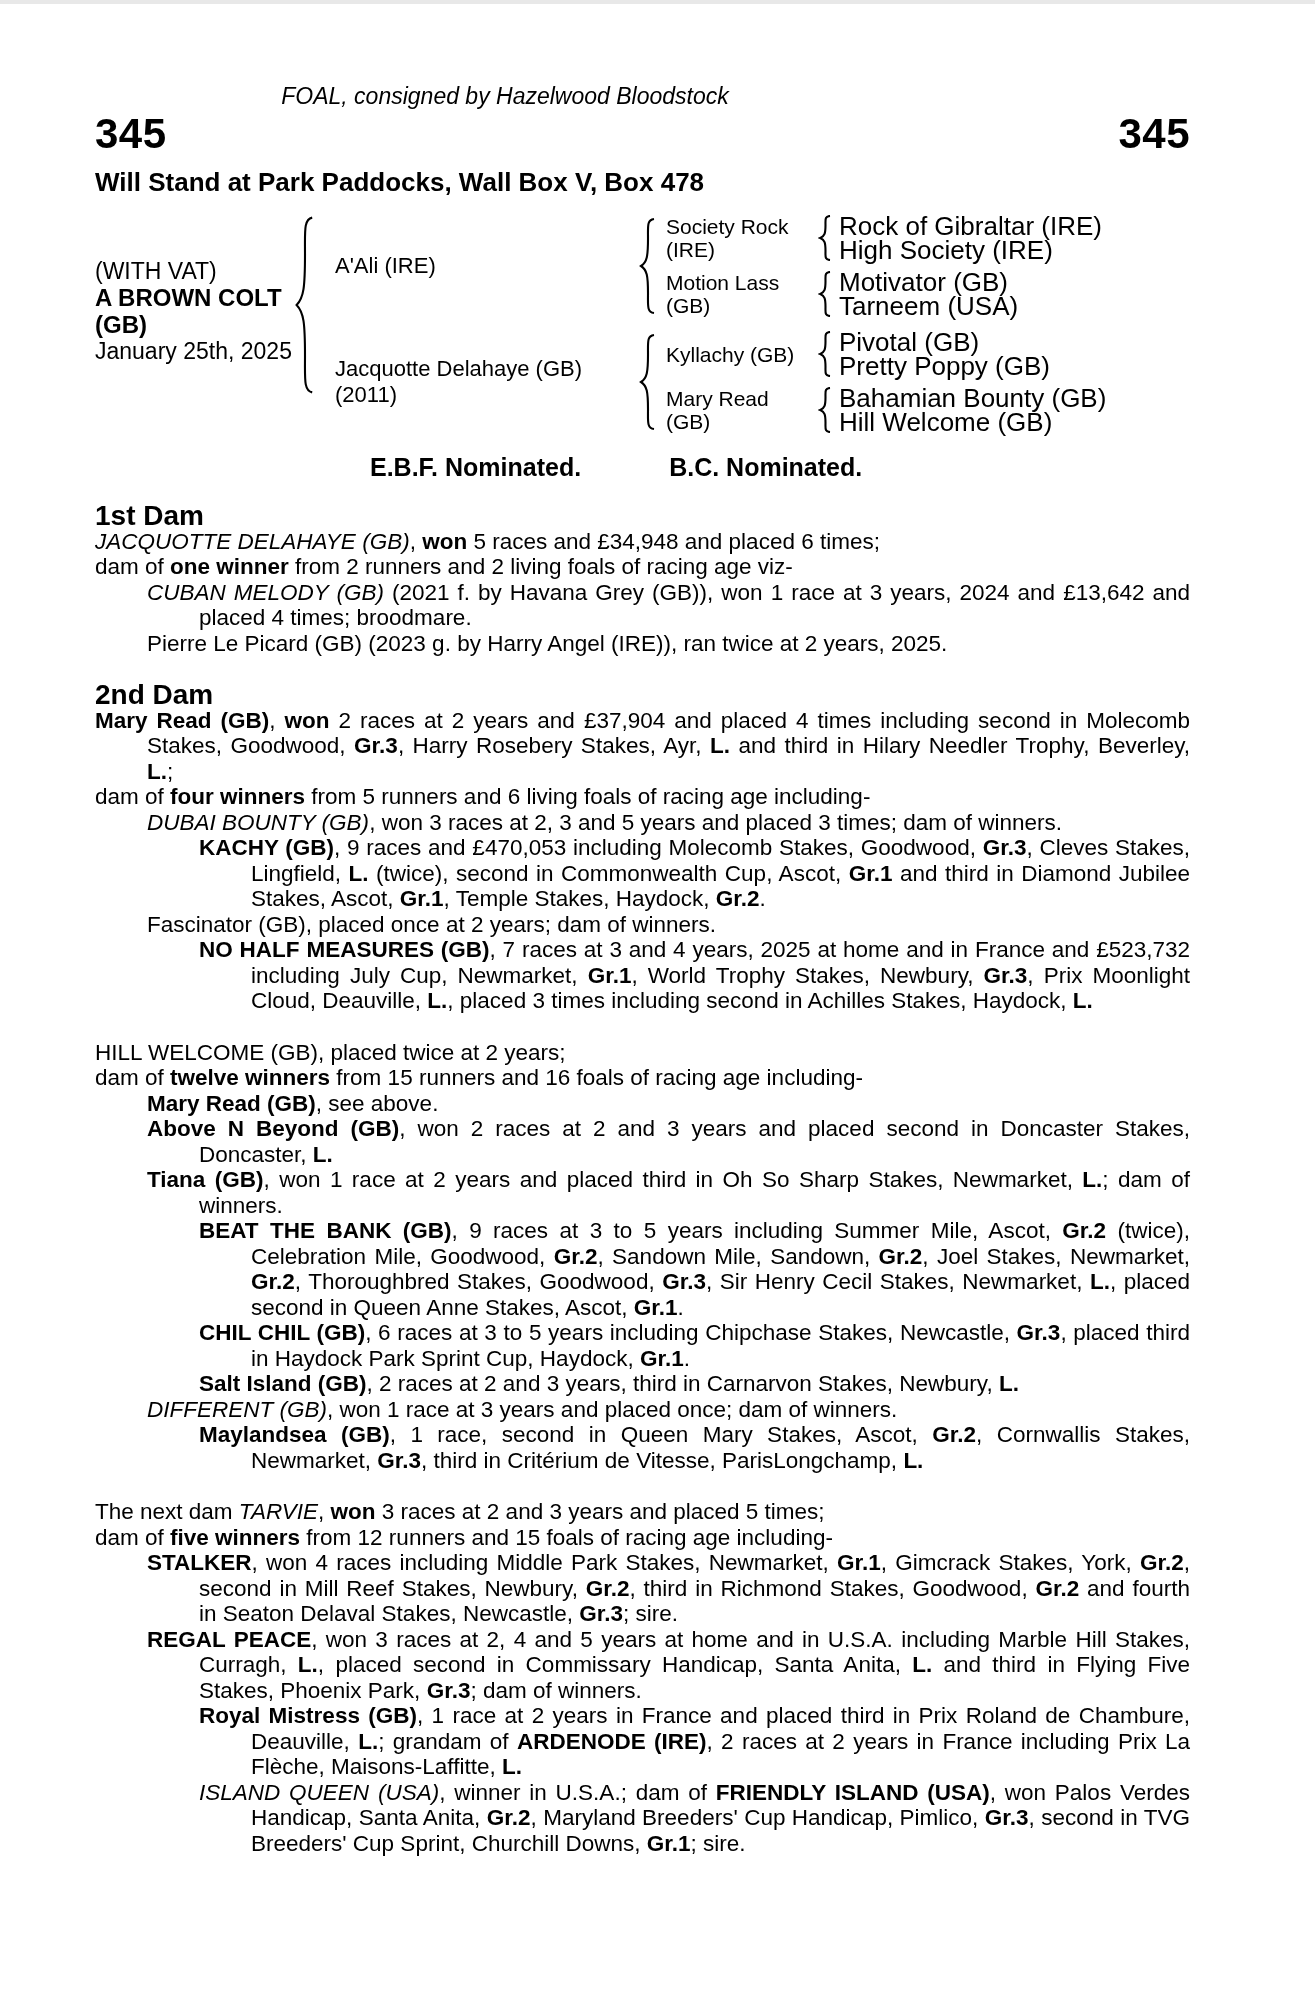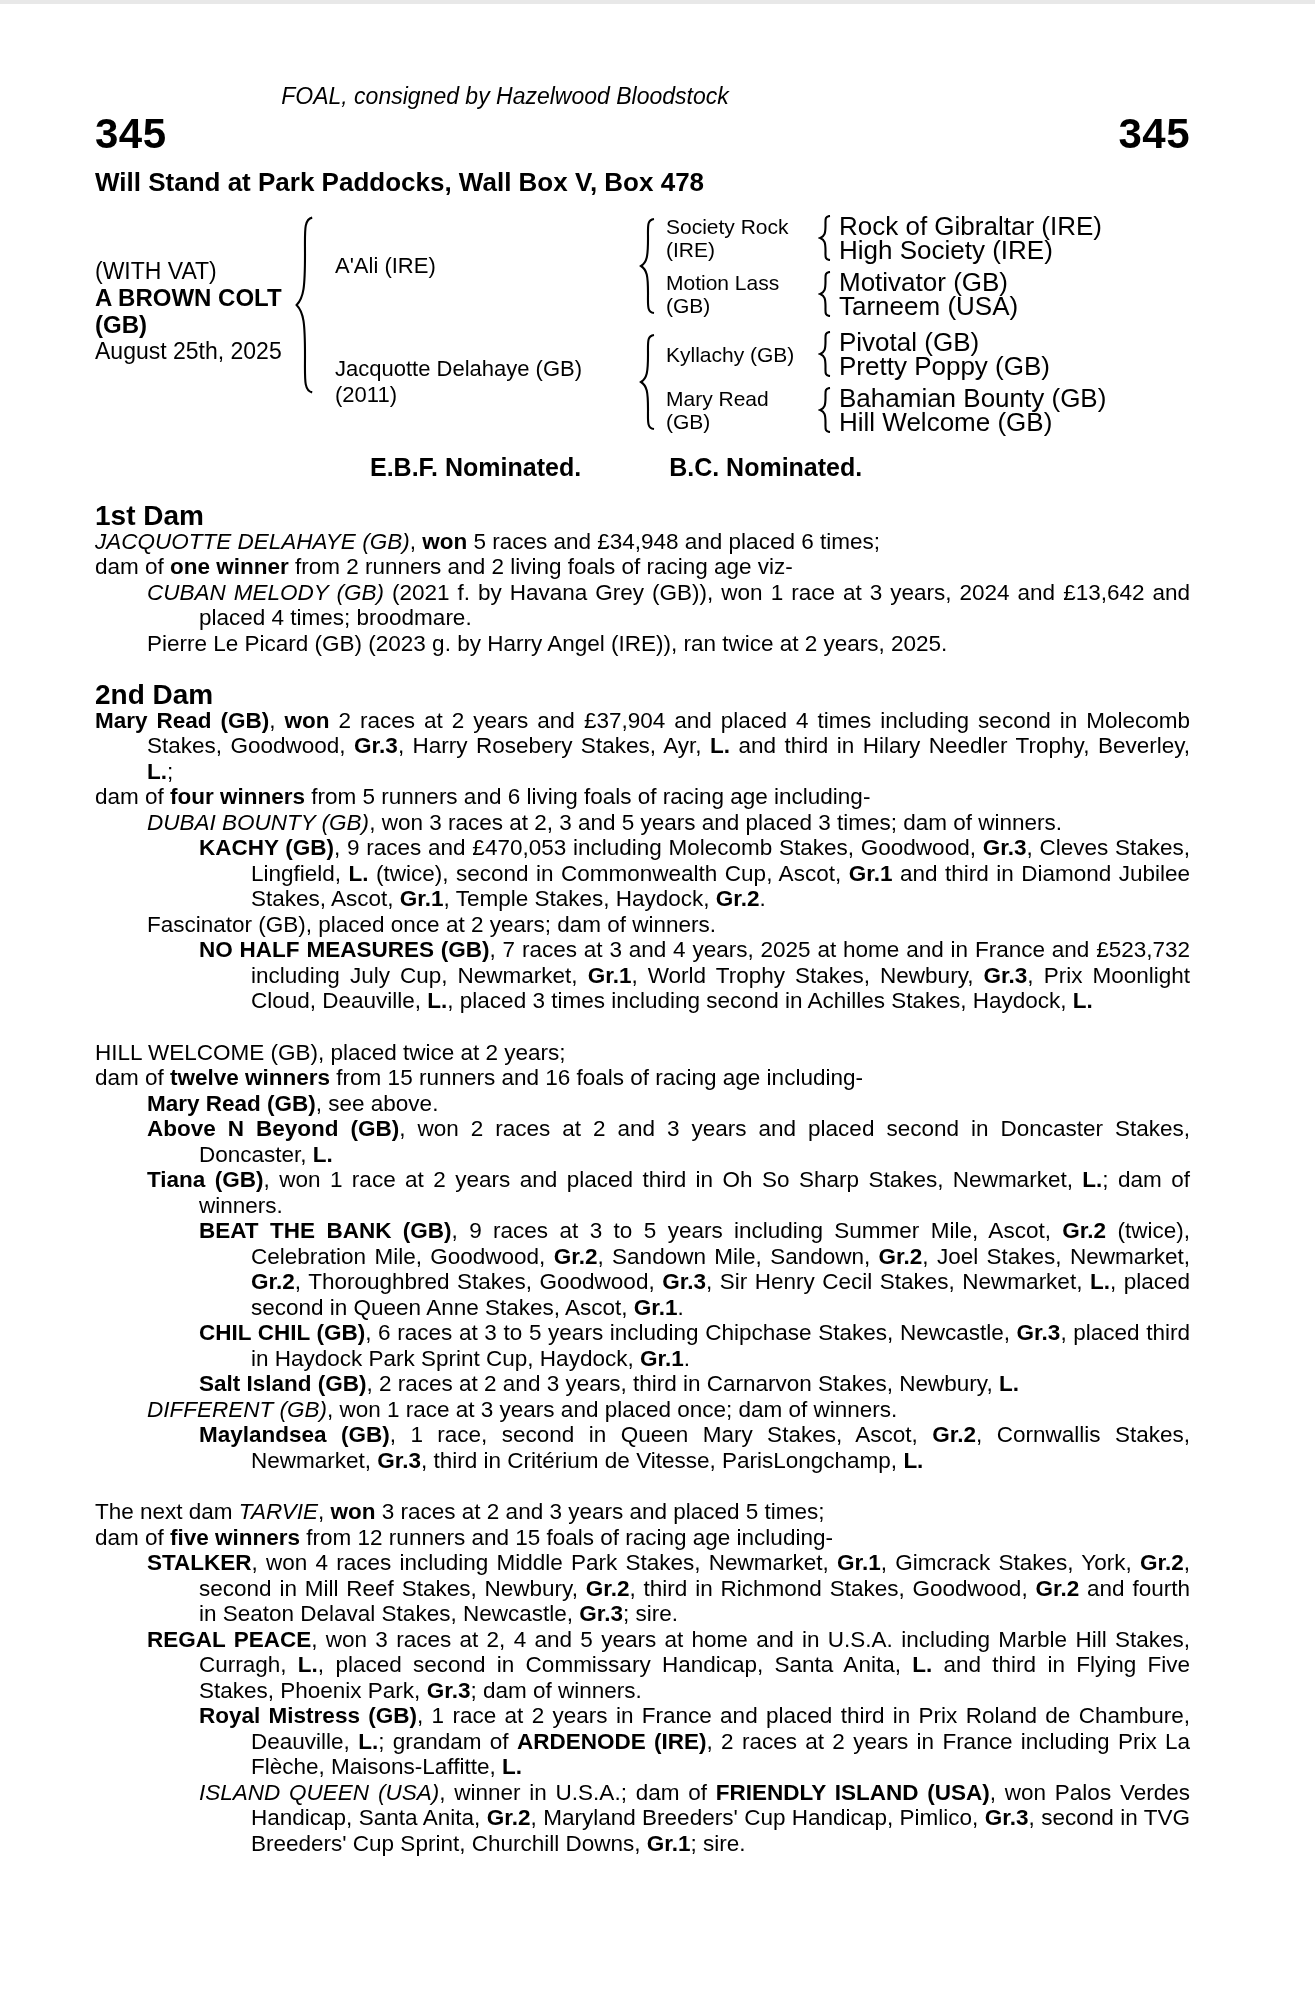--- a/index.html
+++ b/index.html
@@ -71,21 +71,21 @@
       <div class="lot">345</div>
       <div class="lot">345</div>
     </div>
 
     <div class="stand">Will Stand at Park Paddocks, Wall Box V, Box 478</div>
 
     <div class="ped">
       <div class="ped-left">
         <div class="vat">(WITH VAT)</div>
         <div class="desc">A BROWN COLT (GB)</div>
-        <div class="foaled">August 25th, 2025</div>
+        <div class="foaled">January 25th, 2025</div>
       </div>
 
       <svg class="brace br-main" viewBox="0 0 20 100" preserveAspectRatio="none">
           <path d="M16 2 C 9 3 10 9 10 22 C 10 40 9 46 3 50 C 9 54 10 60 10 78 C 10 91 9 97 16 98"></path>
         </svg>
 
       <div class="tree">
 
         <div class="half">
           <div class="g1">A'Ali (IRE)</div>

